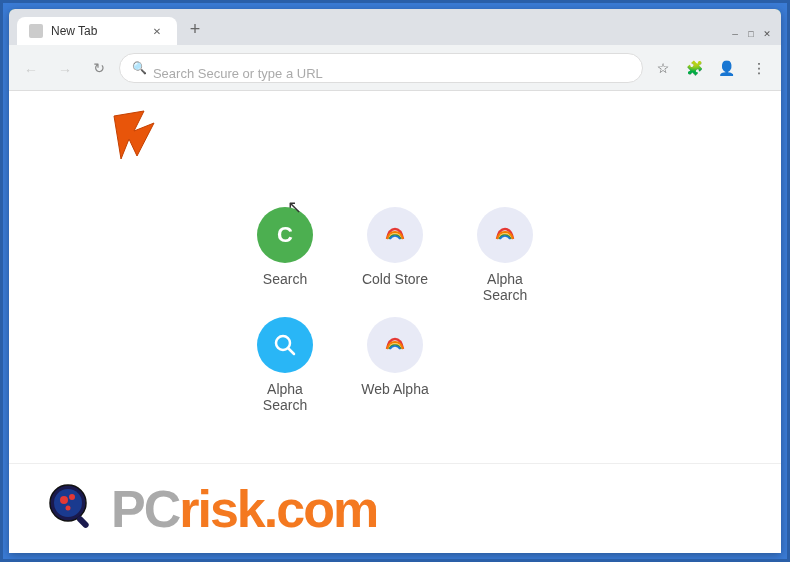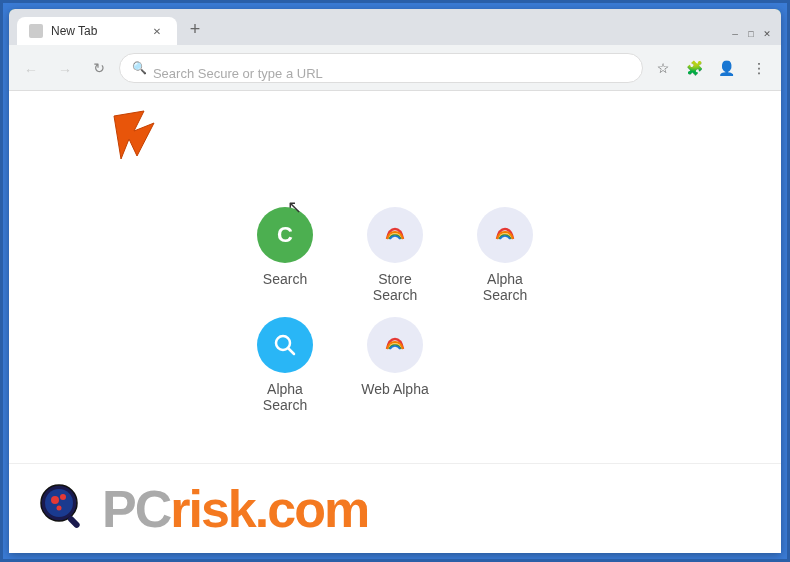--- a/index.html
+++ b/index.html
@@ -253,21 +253,21 @@
     
     .watermark {
       position: absolute;
       bottom: 0;
       left: 0;
       right: 0;
       height: 90px;
       background: rgba(255,255,255,0.92);
       display: flex;
       align-items: center;
-      padding: 0 28px;
+      padding: 0 37px;
       gap: 10px;
       border-top: 1px solid #eee;
     }
 
     .watermark-logo {
       display: flex;
       align-items: center;
       gap: 6px;
     }
 
@@ -366,21 +366,21 @@
         <div class="shortcut-icon">
           <svg class="rainbow-icon" viewBox="0 0 32 32">
             <rect width="32" height="32" rx="16" fill="#e8eaf6"></rect>
             <path d="M8,20 Q10,10 16,10 Q22,10 24,20" fill="none" stroke="#e53935" stroke-width="2.5"></path>
             <path d="M8,20 Q10,13 16,13 Q22,13 24,20" fill="none" stroke="#f57c00" stroke-width="2"></path>
             <path d="M10,20 Q12,15 16,15 Q20,15 22,20" fill="none" stroke="#fbc02d" stroke-width="1.5"></path>
             <path d="M10,20 Q12,16 16,16 Q20,16 22,20" fill="none" stroke="#388e3c" stroke-width="1.5"></path>
             <path d="M11,20 Q13,17 16,17 Q19,17 21,20" fill="none" stroke="#1976d2" stroke-width="1.5"></path>
           </svg>
         </div>
-        <span class="shortcut-label">Store Search</span>
+        <span class="shortcut-label">Cold Store</span>
       </div>
 
 
       <div class="shortcut-item">
         <div class="shortcut-icon">
           <svg class="rainbow-icon" viewBox="0 0 32 32">
             <rect width="32" height="32" rx="16" fill="#e8eaf6"></rect>
             <path d="M8,20 Q10,10 16,10 Q22,10 24,20" fill="none" stroke="#e53935" stroke-width="2.5"></path>
             <path d="M8,20 Q10,13 16,13 Q22,13 24,20" fill="none" stroke="#f57c00" stroke-width="2"></path>
             <path d="M10,20 Q12,15 16,15 Q20,15 22,20" fill="none" stroke="#fbc02d" stroke-width="1.5"></path>

